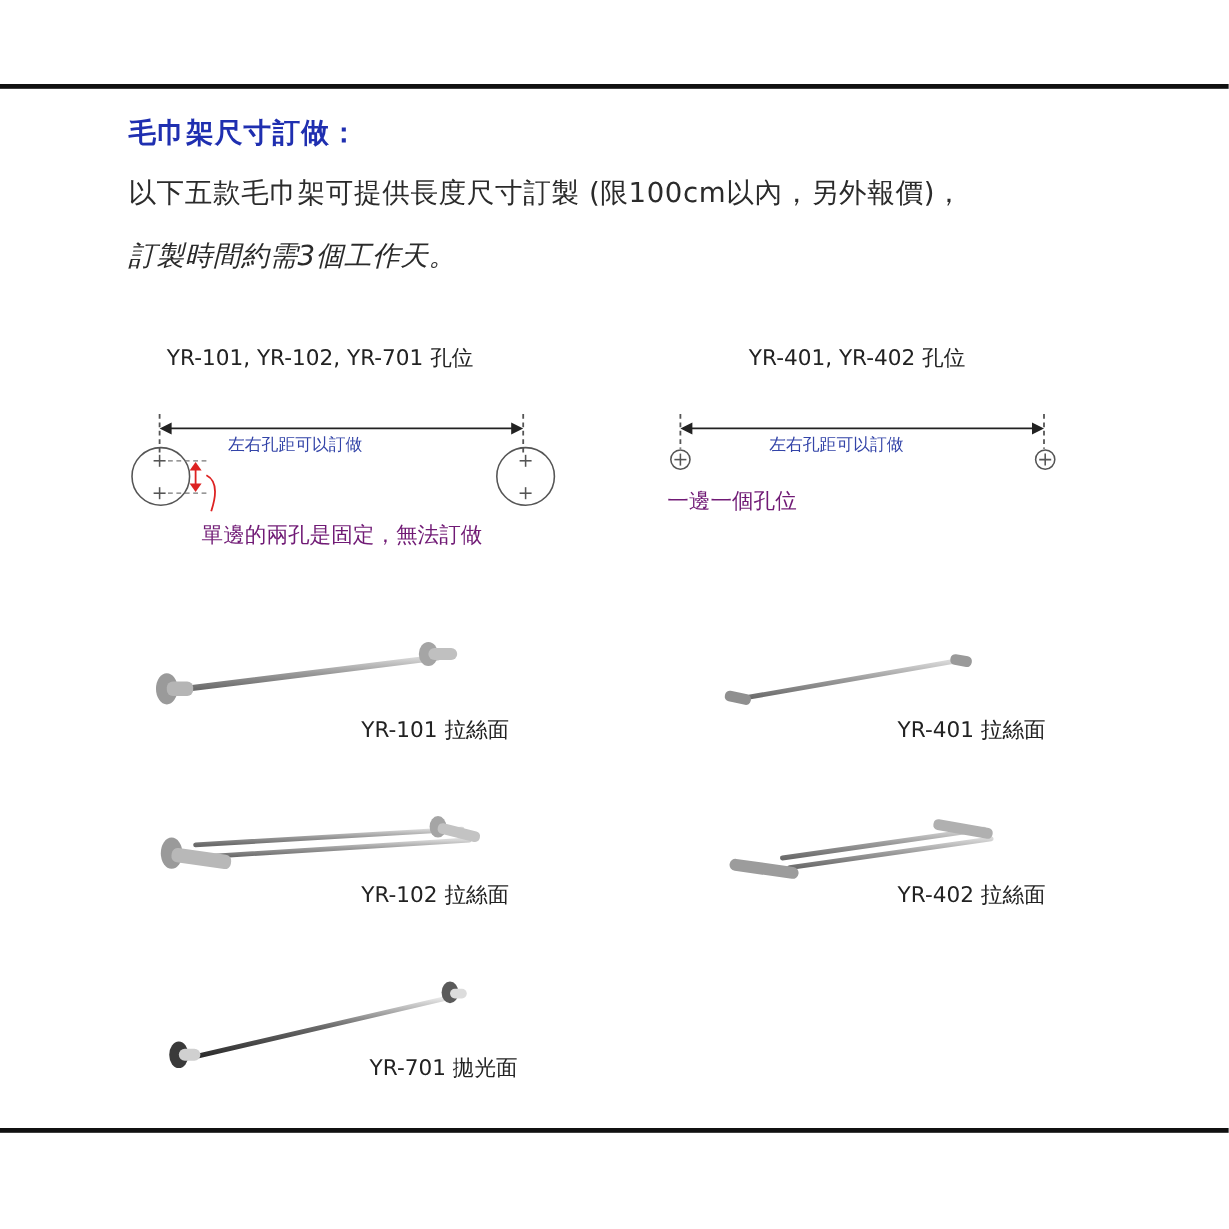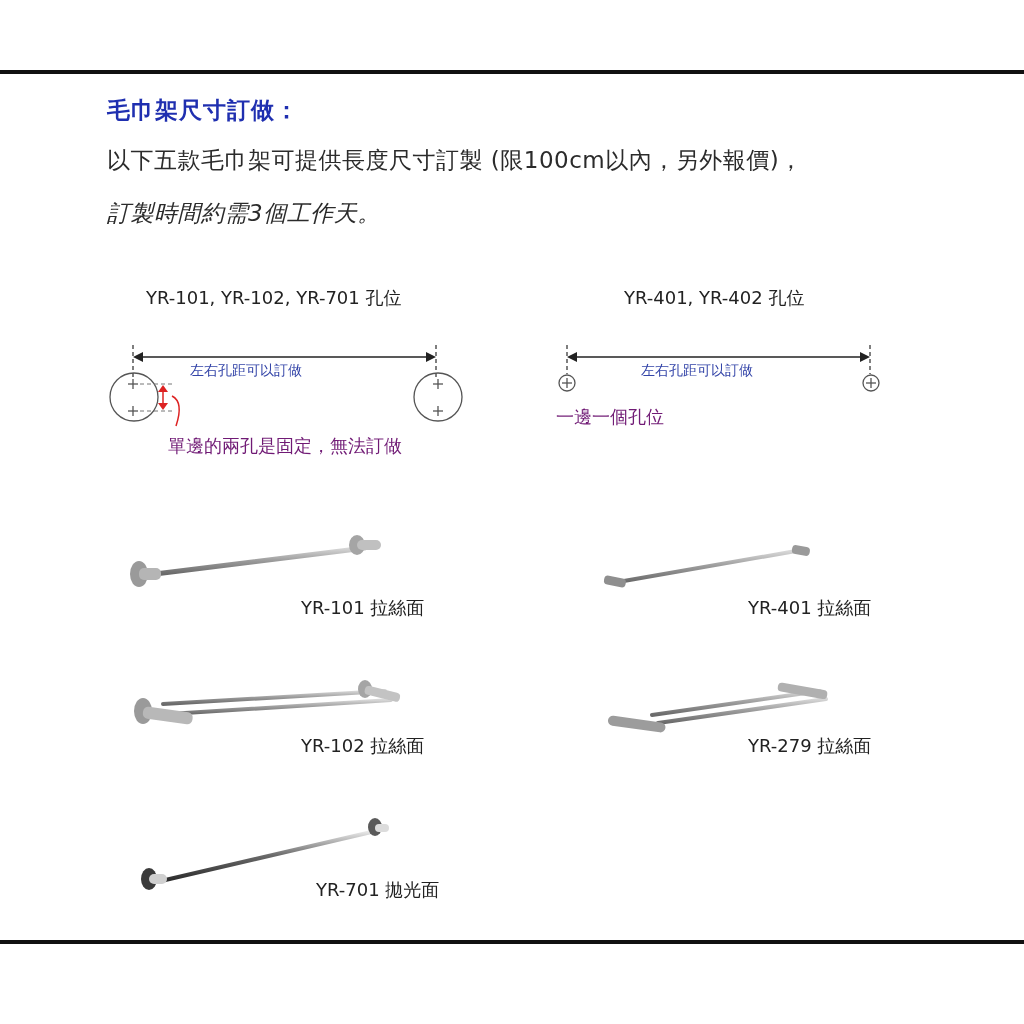--- a/index.html
+++ b/index.html
@@ -22,21 +22,21 @@
 </head>
 <body>
 
 <div class="rule top"></div>
 
 <div class="abs heading">毛巾架尺寸訂做：</div>
 <div class="abs para l1">以下五款毛巾架可提供長度尺寸訂製 (限100cm以內，另外報價)，</div>
 <div class="abs para l2">訂製時間約需3個工作天。</div>
 
 <div>
-  <div class="abs diag-title" style="left:146px; top:286px;text-align:center;">YR-101, YR-102, YR-701 孔位</div>
+  <div class="abs diag-title" style="left:139px; top:286px;text-align:center;">YR-101, YR-102, YR-701 孔位</div>
   <div class="abs blue-note" style="left:190px; top:322px;">左右孔距可以訂做</div>
   <svg style="left:100px; top:340px;" width="380" height="90" viewBox="0 0 380 90">
     <line x1="33" y1="5" x2="33" y2="40" stroke="#555" stroke-width="1.5" stroke-dasharray="4,3"></line>
     <line x1="336" y1="5" x2="336" y2="40" stroke="#555" stroke-width="1.5" stroke-dasharray="4,3"></line>
     <line x1="40" y1="17" x2="330" y2="17" stroke="#222" stroke-width="1.5"></line>
     <polygon points="33,17 43,12 43,22" fill="#222"></polygon>
     <polygon points="336,17 326,12 326,22" fill="#222"></polygon>
     <circle cx="34" cy="57" r="24" fill="none" stroke="#555" stroke-width="1.3"></circle>
     <line x1="28" y1="44" x2="38" y2="44" stroke="#555" stroke-width="1.3"></line>
     <line x1="33" y1="39" x2="33" y2="49" stroke="#555" stroke-width="1.3"></line>
@@ -115,34 +115,34 @@
   <div class="abs product-label" style="left:301px; top:734px;">YR-102 拉絲面</div>
 </div>
 
 <div>
   <svg style="left:600px; top:675px;" width="240" height="60" viewBox="0 0 240 60">
     <line x1="52" y1="40" x2="220" y2="16" stroke="url(#g1)" stroke-width="4" stroke-linecap="round"></line>
     <line x1="58" y1="48" x2="226" y2="24" stroke="url(#g1)" stroke-width="4" stroke-linecap="round"></line>
     <rect x="8" y="40" width="58" height="10" rx="5" fill="#9c9c9c" transform="rotate(8 8 45)"></rect>
     <rect x="178" y="7" width="50" height="9" rx="4" fill="#b0b0b0" transform="rotate(10 178 11)"></rect>
   </svg>
-  <div class="abs product-label" style="left:748px; top:734px;">YR-279 拉絲面</div>
+  <div class="abs product-label" style="left:748px; top:734px;">YR-402 拉絲面</div>
 </div>
 
 <div>
   <svg style="left:135px; top:815px;" width="260" height="75" viewBox="0 0 260 75">
     <defs>
       <linearGradient id="g2" x1="0" y1="0" x2="0" y2="1">
         <stop offset="0" stop-color="#f0f0f0"></stop>
           <stop offset="0.5" stop-color="#6a6a6a"></stop>
           <stop offset="1" stop-color="#2a2a2a"></stop>
       </linearGradient>
     </defs>
     <line x1="26" y1="66" x2="245" y2="15" stroke="url(#g2)" stroke-width="4" stroke-linecap="round"></line>
     <ellipse cx="14" cy="64" rx="8" ry="11" fill="#3a3a3a"></ellipse>
     <rect x="14" y="59" width="18" height="10" rx="5" fill="#d0d0d0"></rect>
     <ellipse cx="240" cy="12" rx="7" ry="9" fill="#5a5a5a"></ellipse>
     <rect x="240" y="9" width="14" height="8" rx="4" fill="#dcdcdc"></rect>
   </svg>
-  <div class="abs product-label" style="left:316px; top:878px;text-align:center;">YR-701 拋光面</div>
+  <div class="abs product-label" style="left:308px; top:878px;text-align:center;">YR-701 拋光面</div>
 </div>
 
 <div class="rule bottom"></div>
 
 </body></html>

